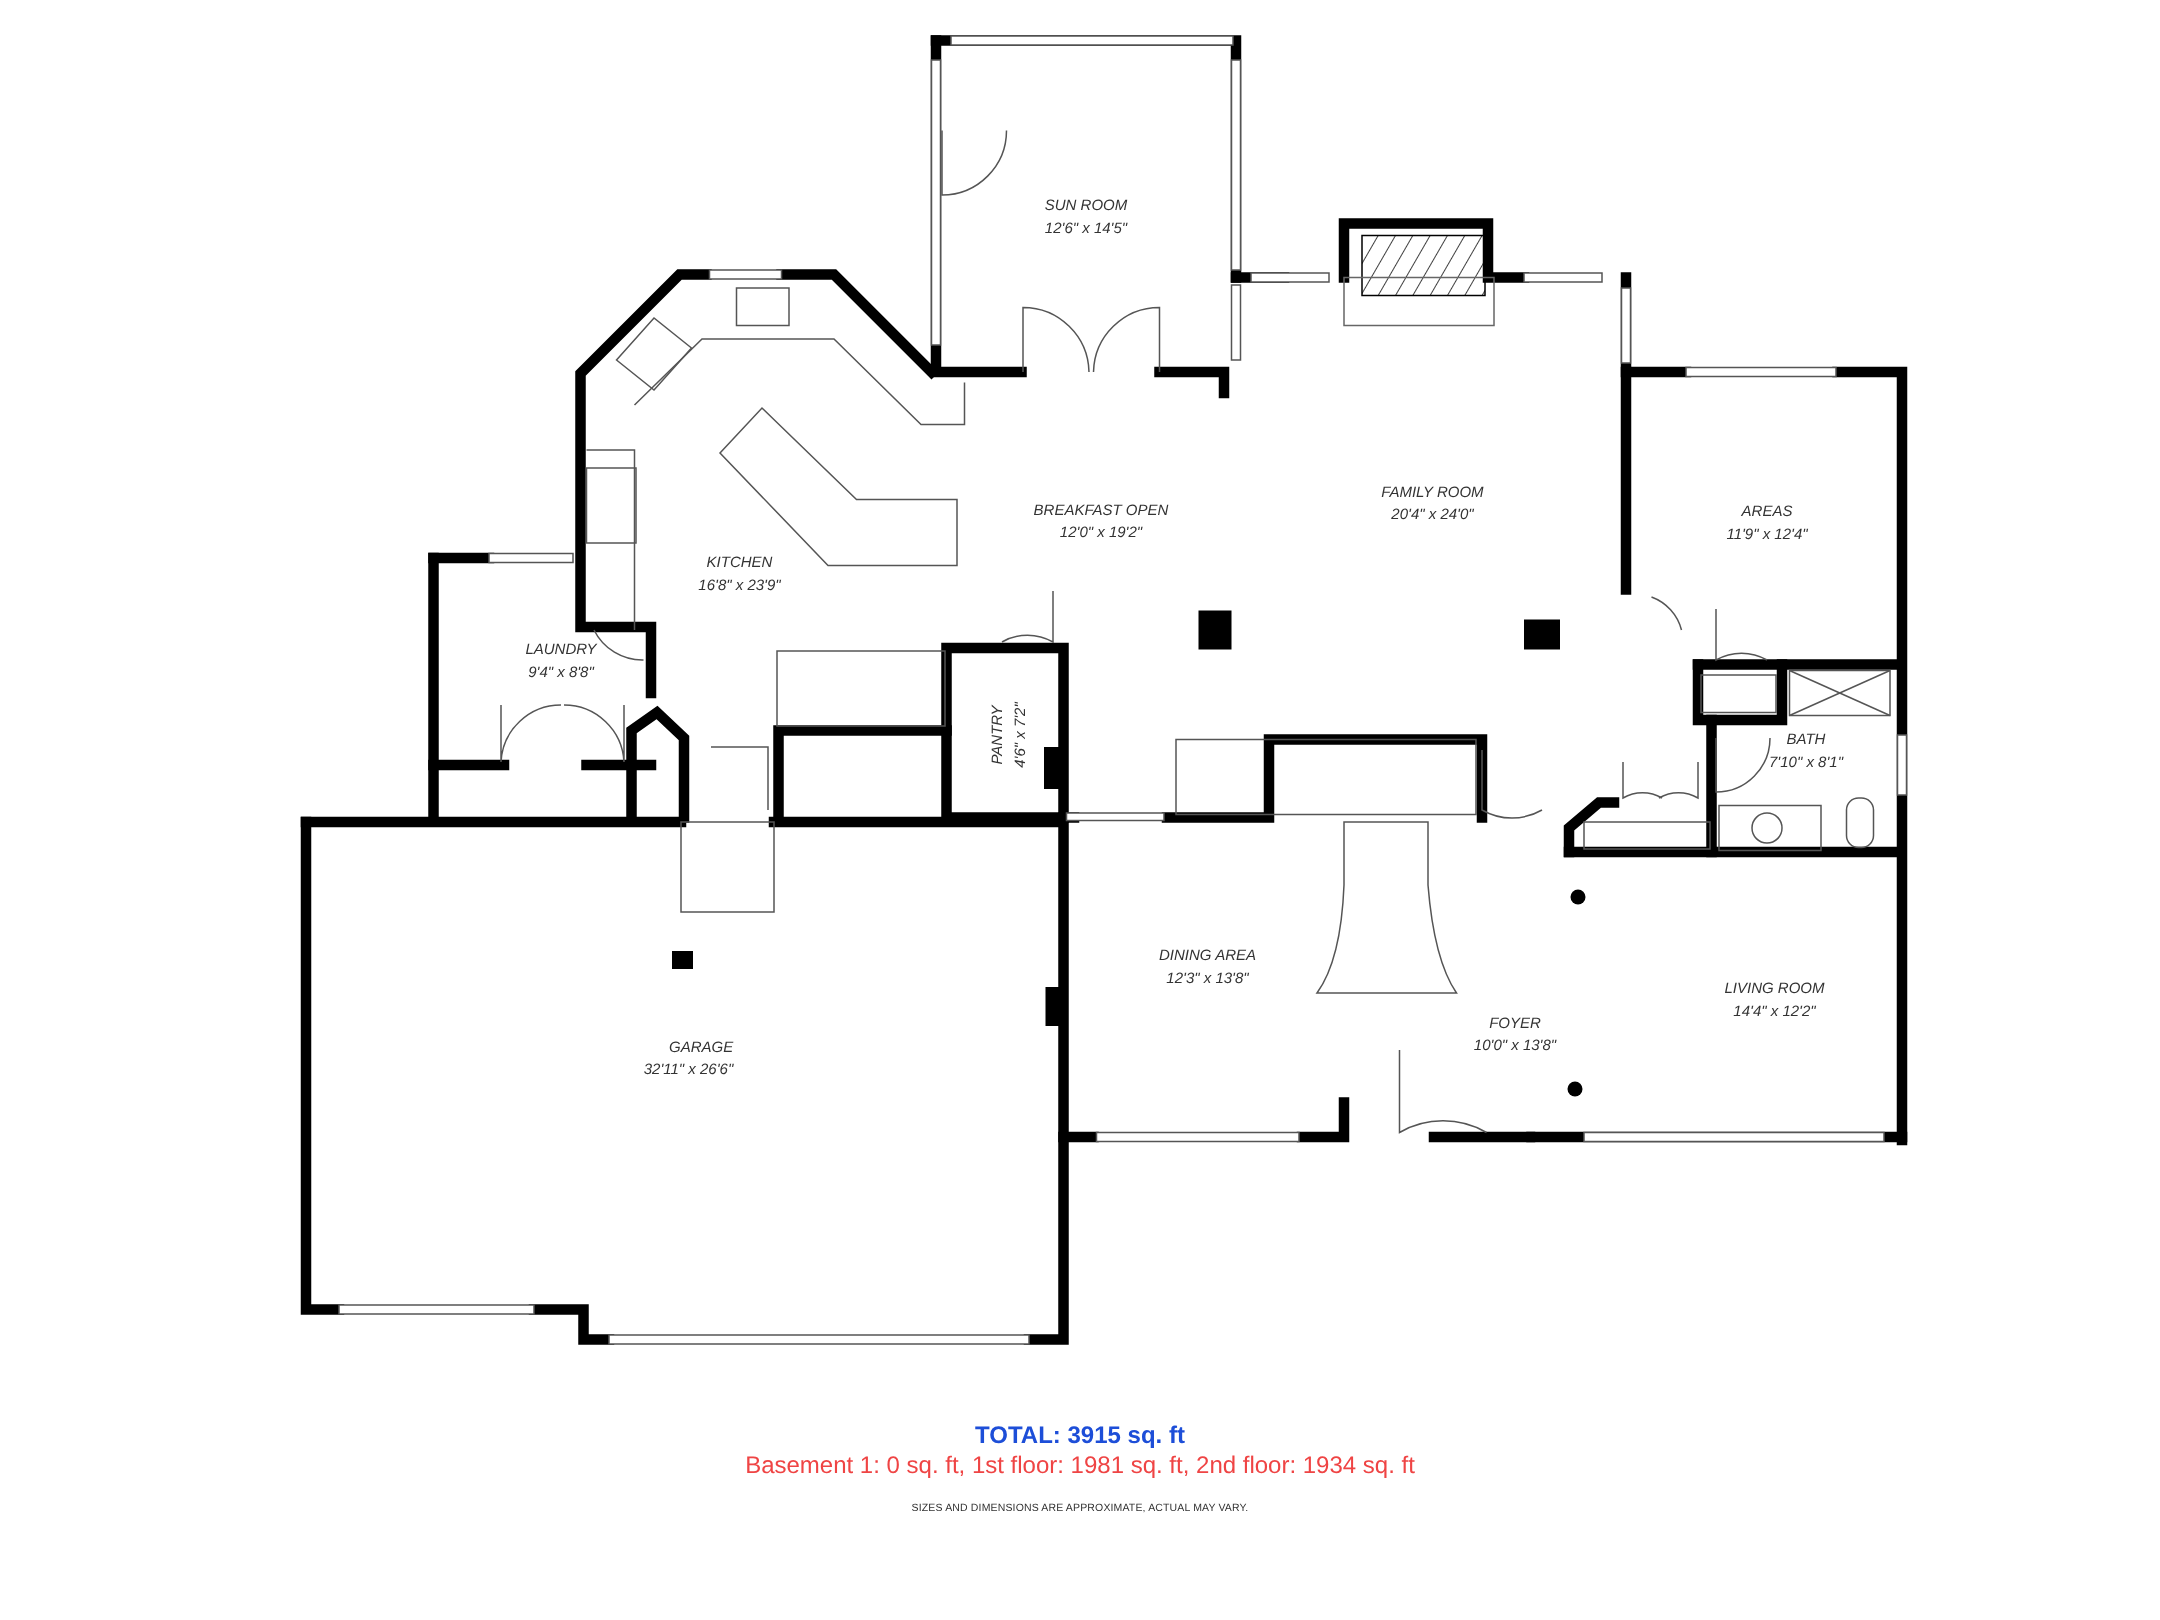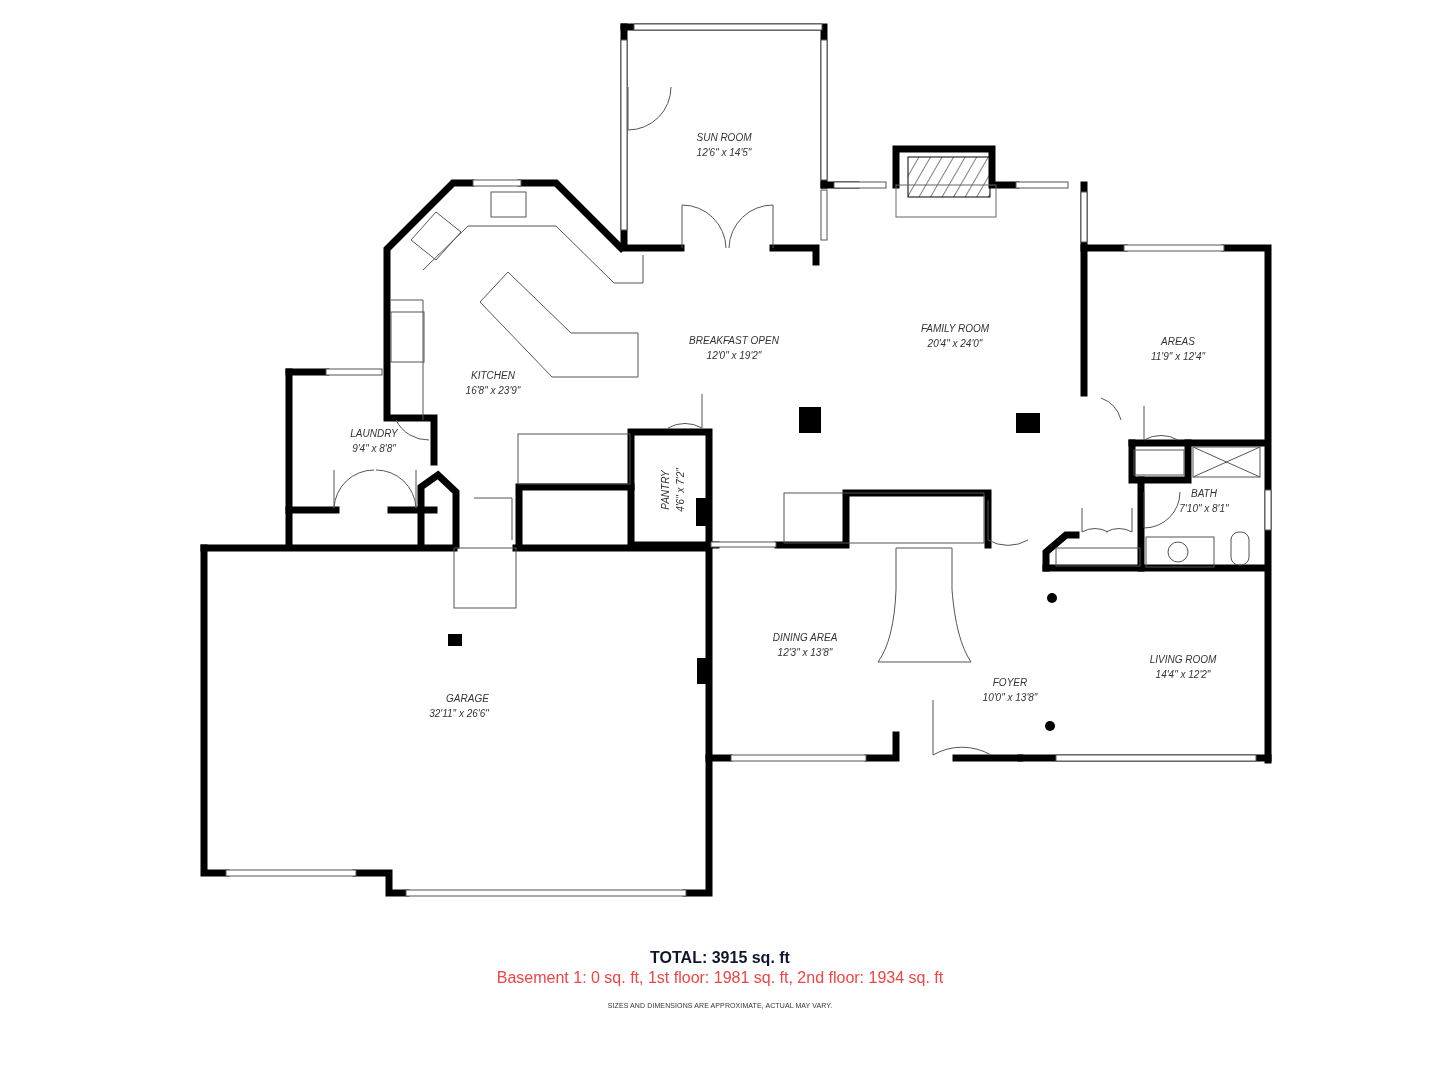--- a/index.html
+++ b/index.html
@@ -2,21 +2,21 @@
 <html><head>
 <meta charset="utf-8">
 <style>
   html, body { margin:0; padding:0; background:#ffffff; }
   body { width:1440px; height:1080px; position:relative; overflow:hidden; font-family:"Liberation Sans", sans-serif; color:#222; }
   #plan { position:absolute; left:16px; top:0; width:1440px; height:940px;font-style:italic; }
   .room-label { position:absolute; transform:translateX(-50%); text-align:center; font-size:10px; line-height:15px; color:#333; white-space:nowrap; }
   .room-label .dim { display:block; }
   .rot { transform:translateX(-50%) rotate(-90deg); }
   #footer { position:absolute; left:0; top:948px; width:1440px; text-align:center; }
-  .total { font-weight:bold; font-size:16px; line-height:20px; color:#0f172a; }
+  .total { font-weight:bold; font-size:16px; line-height:20px; color:#1d4ed8; }
   .fline { font-size:16px; line-height:20px; color:#ef4444; }
   .disclaimer { font-size:7px; margin-top:14px; color:#333; letter-spacing:0.1px; }
 </style>
 </head>
 <body>
 
 <div id="plan">
   <svg width="1440" height="940" viewBox="0 0 1440 940">
     <defs>
       <pattern id="hatch" patternUnits="userSpaceOnUse" width="10" height="10" patternTransform="rotate(30)">

